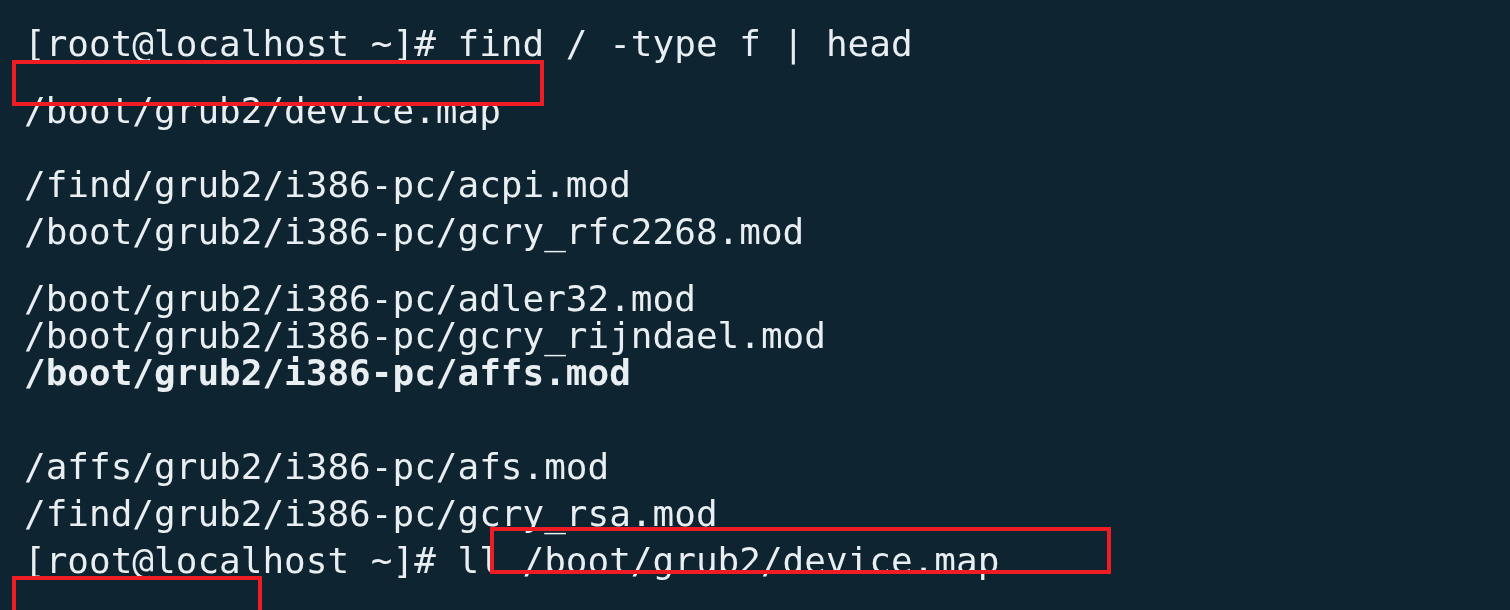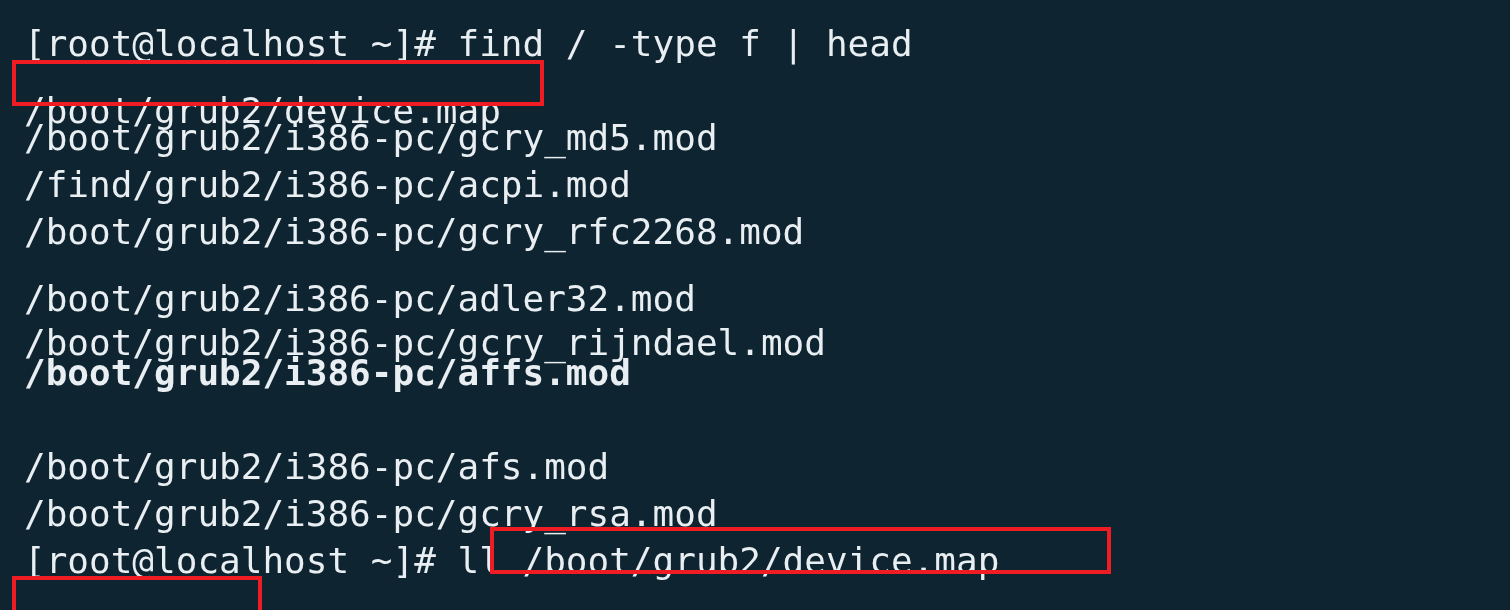--- a/index.html
+++ b/index.html
@@ -34,21 +34,21 @@
     font-family: "DejaVu Sans Mono", "Liberation Mono", monospace;
   }
 
   
   .row0  { top: -4px; }
   .row1  { top: 43px; margin-top: 20px; }
   .row2  { top: 90px; }
   .row3  { top: 137px; }
   .row4  { top: 184px; }
   .row5  { top: 231px; margin-top: 20px; }
-  .row6  { top: 295px; }
+  .row6  { top: 288px; }
   .row7  { top: 325px; font-weight: bold; }
   .row8  { top: 372px; }
   .row9  { top: 419px; }
   .row10 { top: 466px; }
   .row11 { top: 513px; }
   .row12 { top: 560px; }
 
   
   .hl-box {
     position: absolute;
@@ -86,28 +86,27 @@
     border-radius: 13px;
   }
 </style>
 </head>
 <body>
 
 <div id="terminal">
 
   <div class="term-line row0">[root@localhost ~]# find / -type f | head</div>
   <div class="term-line row1">/boot/grub2/device.map</div>
-  <div class="term-line row2">/boot/grub2/i386-pc/gcry_md5.mod</div>
   <div class="term-line row3">/find/grub2/i386-pc/acpi.mod</div>
   <div class="term-line row4">/boot/grub2/i386-pc/gcry_rfc2268.mod</div>
   <div class="term-line row5">/boot/grub2/i386-pc/adler32.mod</div>
   <div class="term-line row6">/boot/grub2/i386-pc/gcry_rijndael.mod</div>
   <div class="term-line row7">/boot/grub2/i386-pc/affs.mod</div>
-  <div class="term-line row9">/boot/grub2/i386-pc/afs.mod</div>
-  <div class="term-line row10">/boot/grub2/i386-pc/gcry_rsa.mod</div>
+  <div class="term-line row9">/affs/grub2/i386-pc/afs.mod</div>
+  <div class="term-line row10">/find/grub2/i386-pc/gcry_rsa.mod</div>
   <div class="term-line row11">[root@localhost ~]# ll /boot/grub2/device.map</div>
 
   <div class="hl-box hl-box-1"></div>
   <div class="hl-box hl-box-2"></div>
   <div class="hl-box hl-box-3"></div>
 
   <div class="bottom-pill"></div>
 
 </div>
 

